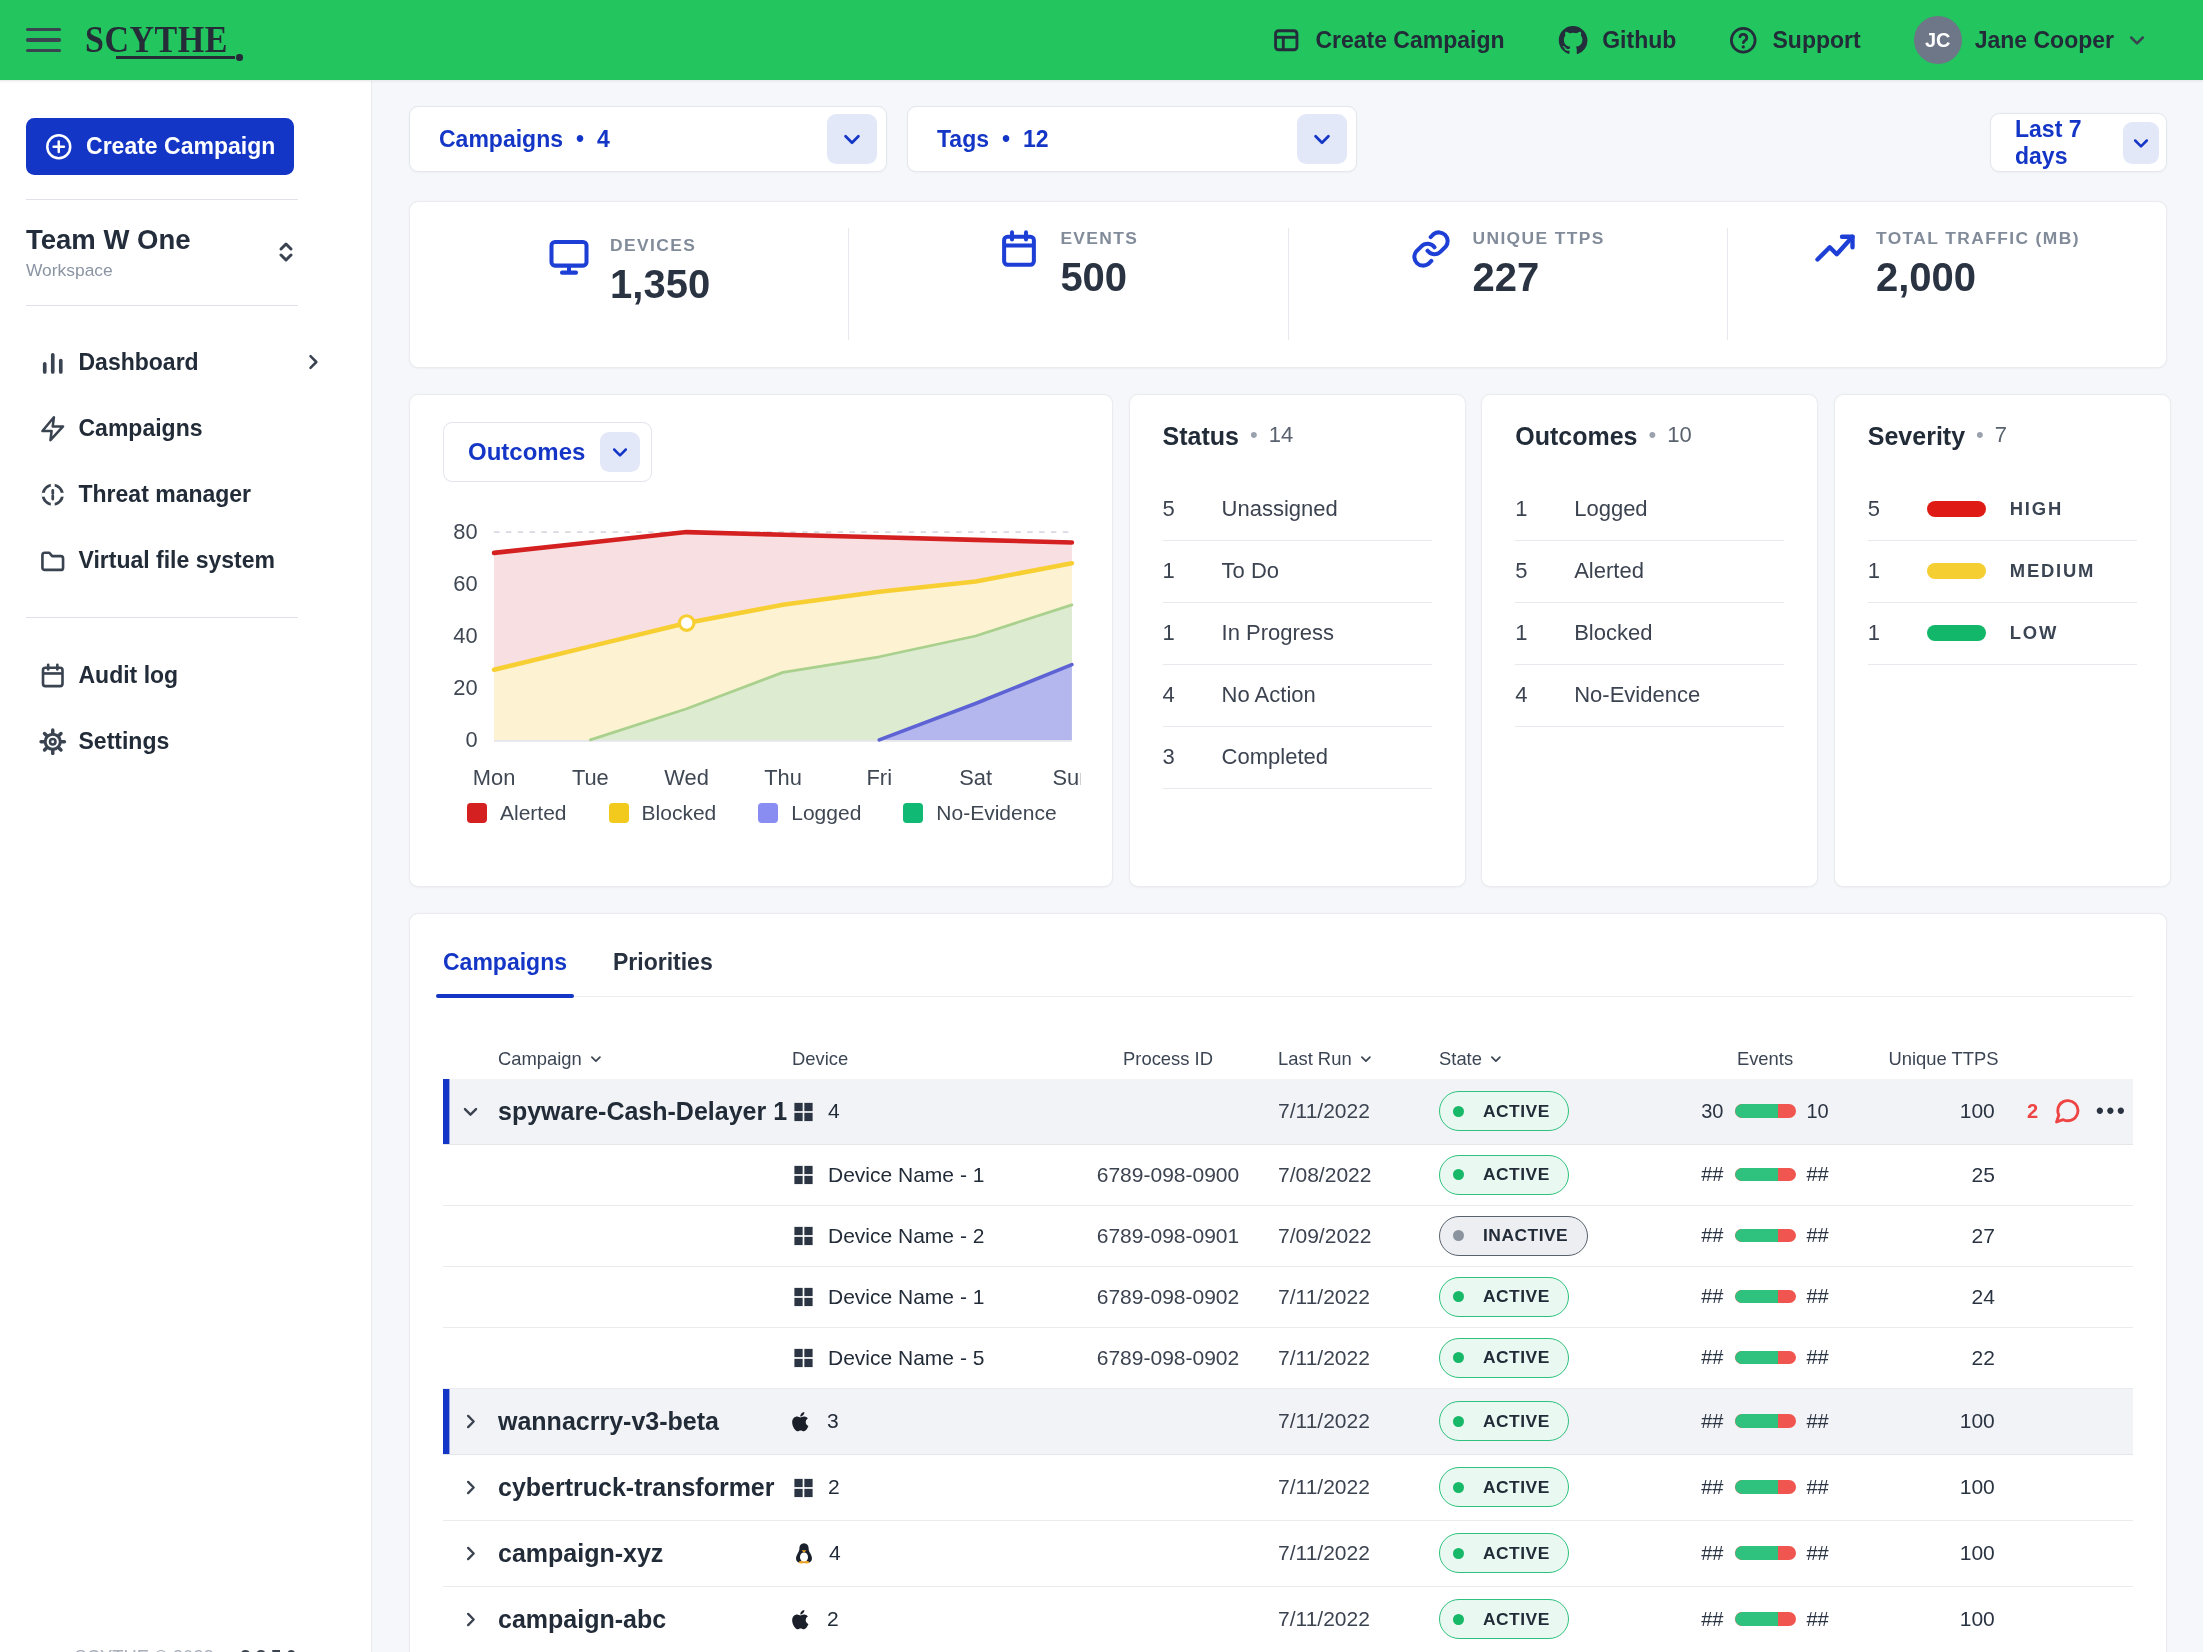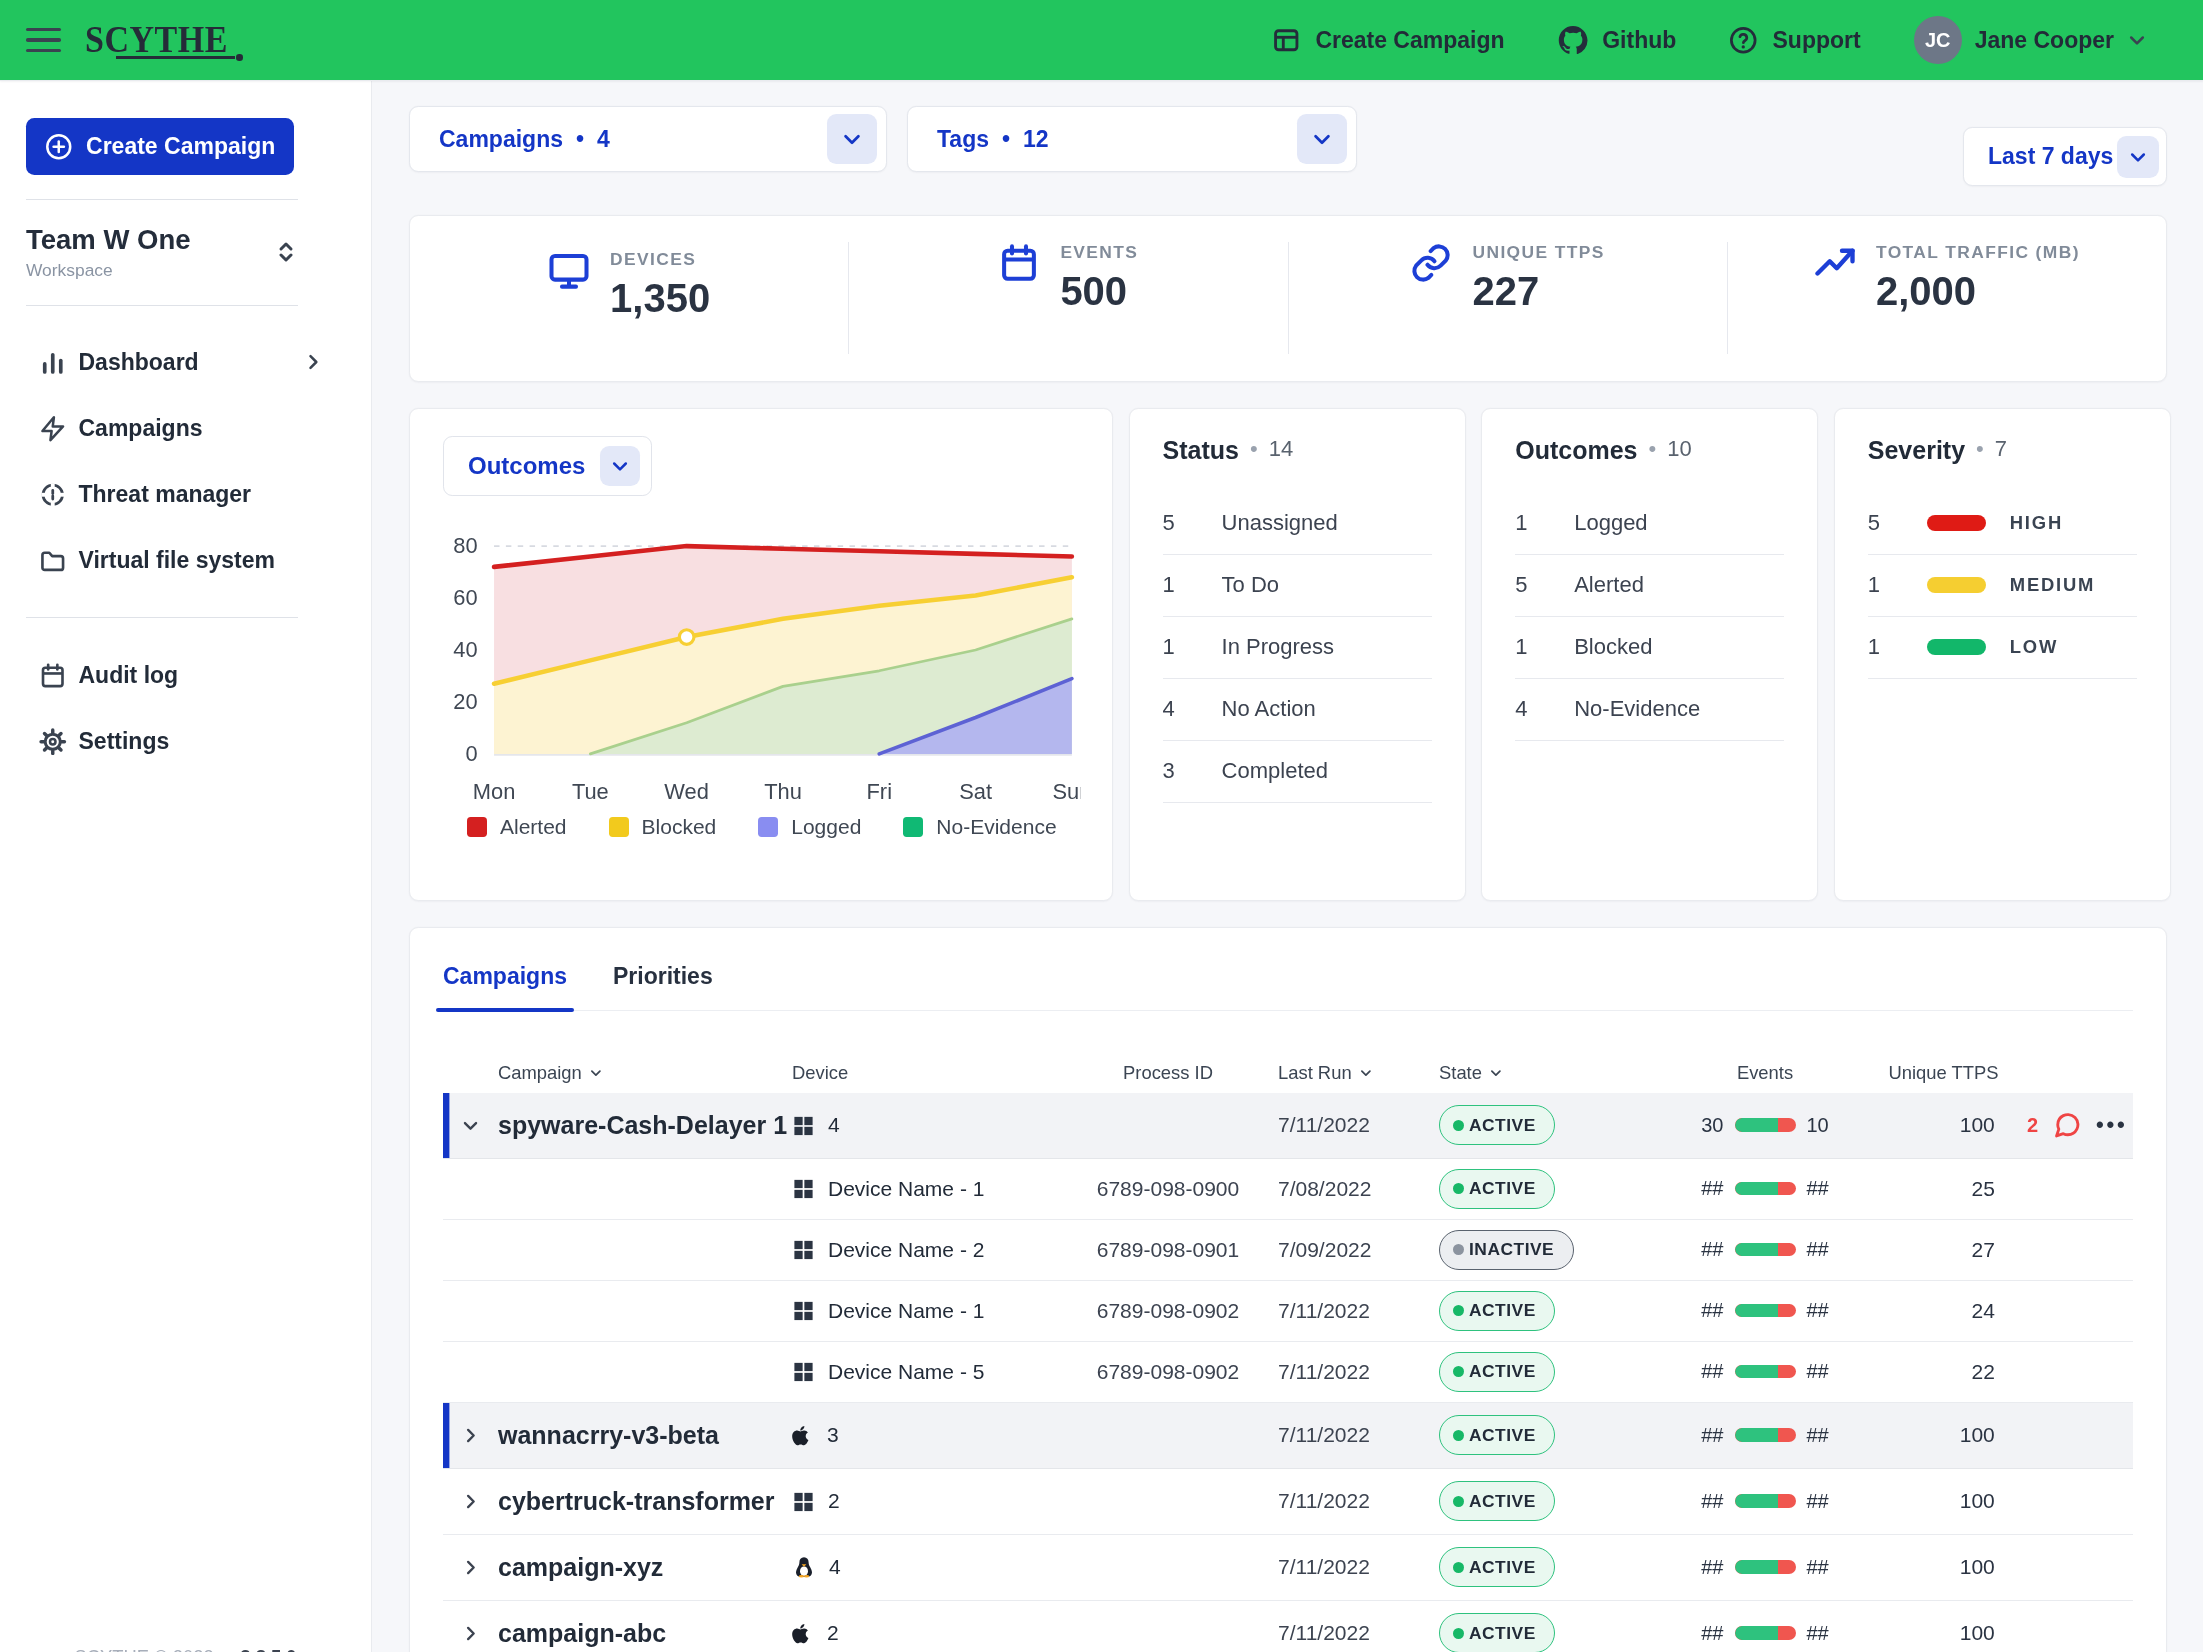--- a/index.html
+++ b/index.html
@@ -54,21 +54,21 @@
   
   .filter-row{ display:flex; align-items:flex-start; }
   .drop-card{ background:#fff; border:1.4px solid #e4e7ed; border-radius:9.2px; height:66px;
               display:flex; align-items:center; padding:0 9.2px 0 29px; cursor:pointer;
               box-shadow:0 0.9px 1.8px rgba(16,24,40,.04);}
   .drop-card .txt{ font-size:23px; font-weight:700; color:#1436c6; display:flex; gap:13px; align-items:center;}
   .drop-card.campaigns{ width:478px; margin-right:20px;}
   .drop-card.tags{ width:450px; }
   .chev-pill{ margin-left:auto; width:50px; height:50px; border-radius:9.2px; background:#e3e8f8;
               display:flex; align-items:center; justify-content:center; }
-  .drop-card.range{ margin-left:auto; width:204px; height:59px; margin-top:21px; padding:0 7.3px 0 24px;}
+  .drop-card.range{ margin-left:auto; width:177px; height:59px; margin-top:7px; padding:0 7.3px 0 24px;}
   .drop-card.range .chev-pill{ width:42px; height:42px; }
 
   
   .card{ background:#fff; border:0.9px solid #e9ebef; border-radius:9.2px;
          box-shadow:0 0.9px 1.8px rgba(16,24,40,.04); }
   .stats{ margin-top:28.5px; height:167px; display:flex; align-items:center; }
   .stat{ flex:1; display:flex; align-items:flex-start; justify-content:center; gap:20px; }
   .stat + .stat{ border-left:0.9px solid #e6e8ee; height:112px; display:flex; align-items:flex-start;
                  padding-top:0; }
   .stat{ height:112px; padding-top:7.3px; }
@@ -113,21 +113,21 @@
   .th.center{ justify-content:center; } .th.right{ justify-content:flex-end; padding-right:5.5px;}
   .trow{ height:66px; border-bottom:0.9px solid #e9ebef; background:#fff; }
   .trow.devrow{ height:61px; }
   .trow.selected{ background:#f2f3f6; box-shadow:inset 6.4px 0 0 #1436c6; border-bottom:0.9px solid #e4e6ea;}
   .trow:first-of-type{ border-top:0.9px solid #e9ebef; }
   .chev-cell{ display:flex; justify-content:center; cursor:pointer; }
   .cname{ font-size:25px; font-weight:700; color:#222b38; }
   .devcell{ display:flex; align-items:center; gap:13px; font-size:21px; color:#222b38; }
   .proc{ font-size:21px; color:#3c4350; text-align:center; }
   .lrun{ font-size:21px; color:#3c4350; }
-  .badge{ display:inline-flex; align-items:center; gap:5px; height:40px; padding:0 18.4px 0 13px;
+  .badge{ display:inline-flex; align-items:center; gap:19px; height:40px; padding:0 18.4px 0 13px;
           border-radius:22px; font-size:17.4px; font-weight:700; letter-spacing:0.5px; color:#222b38;}
   .badge .dot{ width:11px; height:11px; border-radius:50%; display:inline-block; }
   .badge.active{ background:#e9f8f0; border:1.8px solid #2ec27e; }
   .badge.active .dot{ background:#17b867; }
   .badge.inactive{ background:#eceef1; border:1.8px solid #59626e; }
   .badge.inactive .dot{ background:#8b939f; }
   .events-cell{ display:flex; align-items:center; justify-content:center; gap:11px;
                 font-size:20px; color:#2a3342; }
   .ebar{ width:61px; height:13.8px; border-radius:7.3px; background:#f0564f; overflow:hidden; display:inline-block;}
   .ebar i{ display:block; height:100%; width:71%; background:#2ec27e; border-radius:7.3px 0 0 7.3px;}

